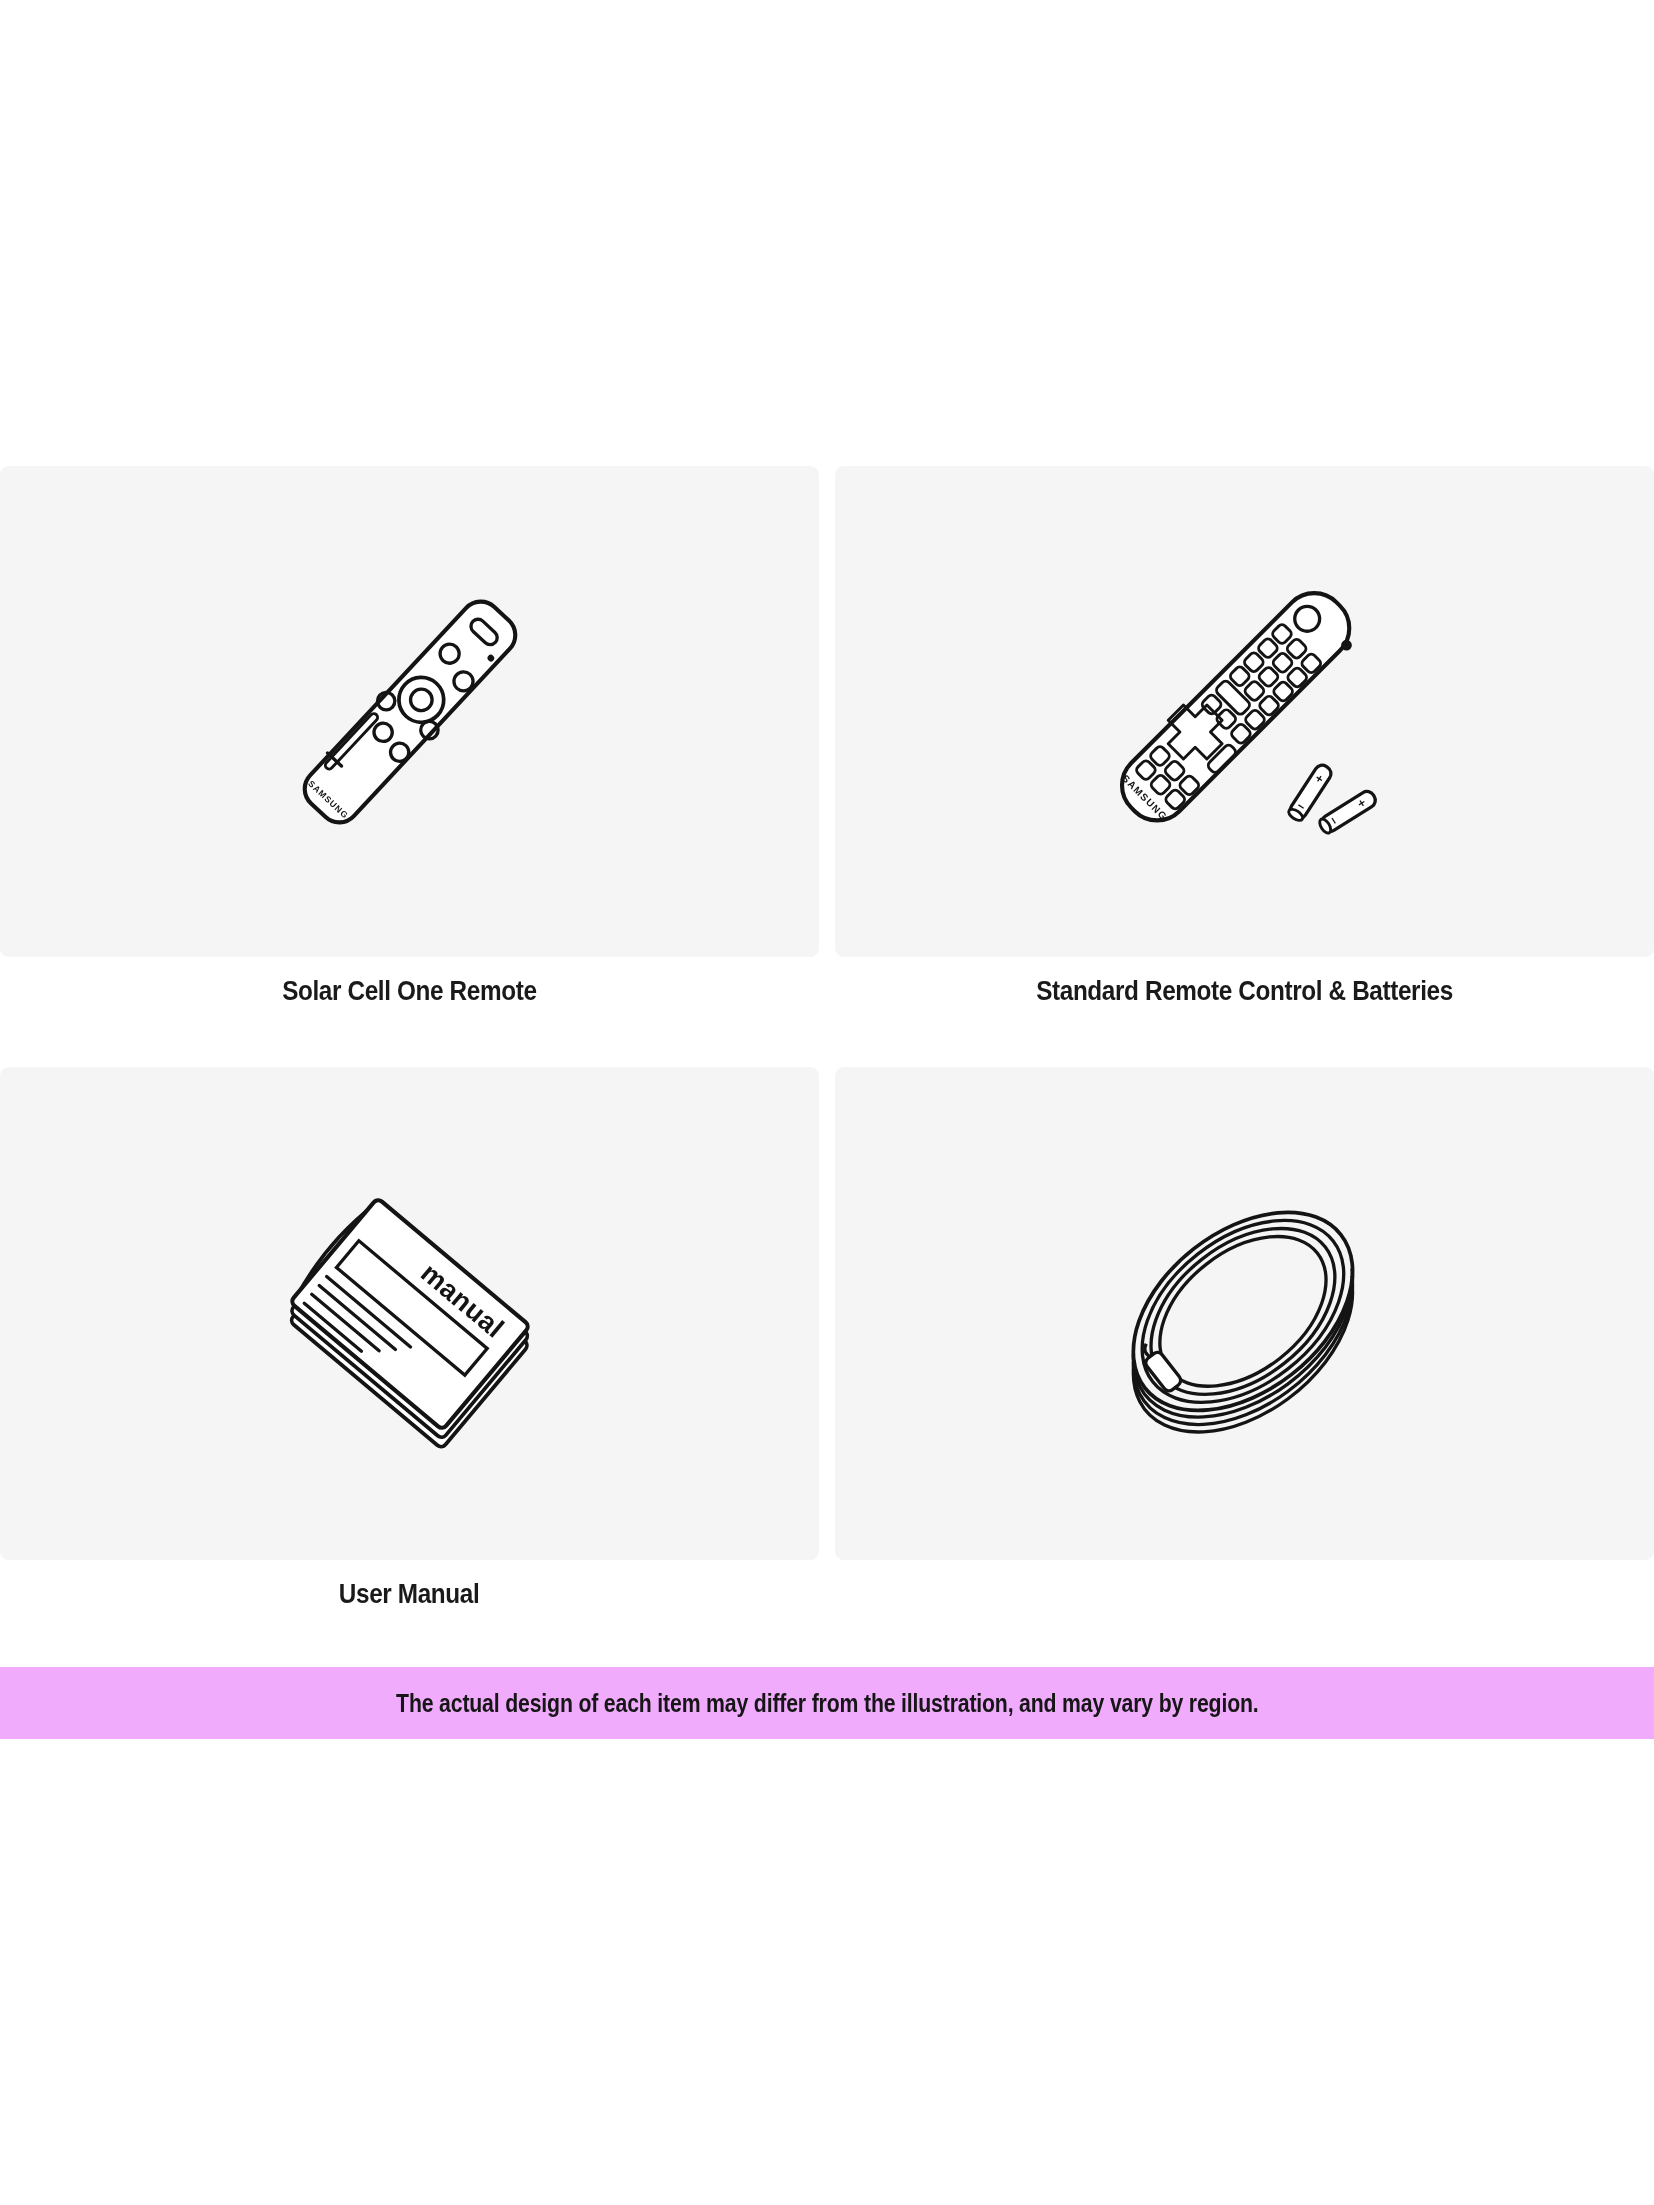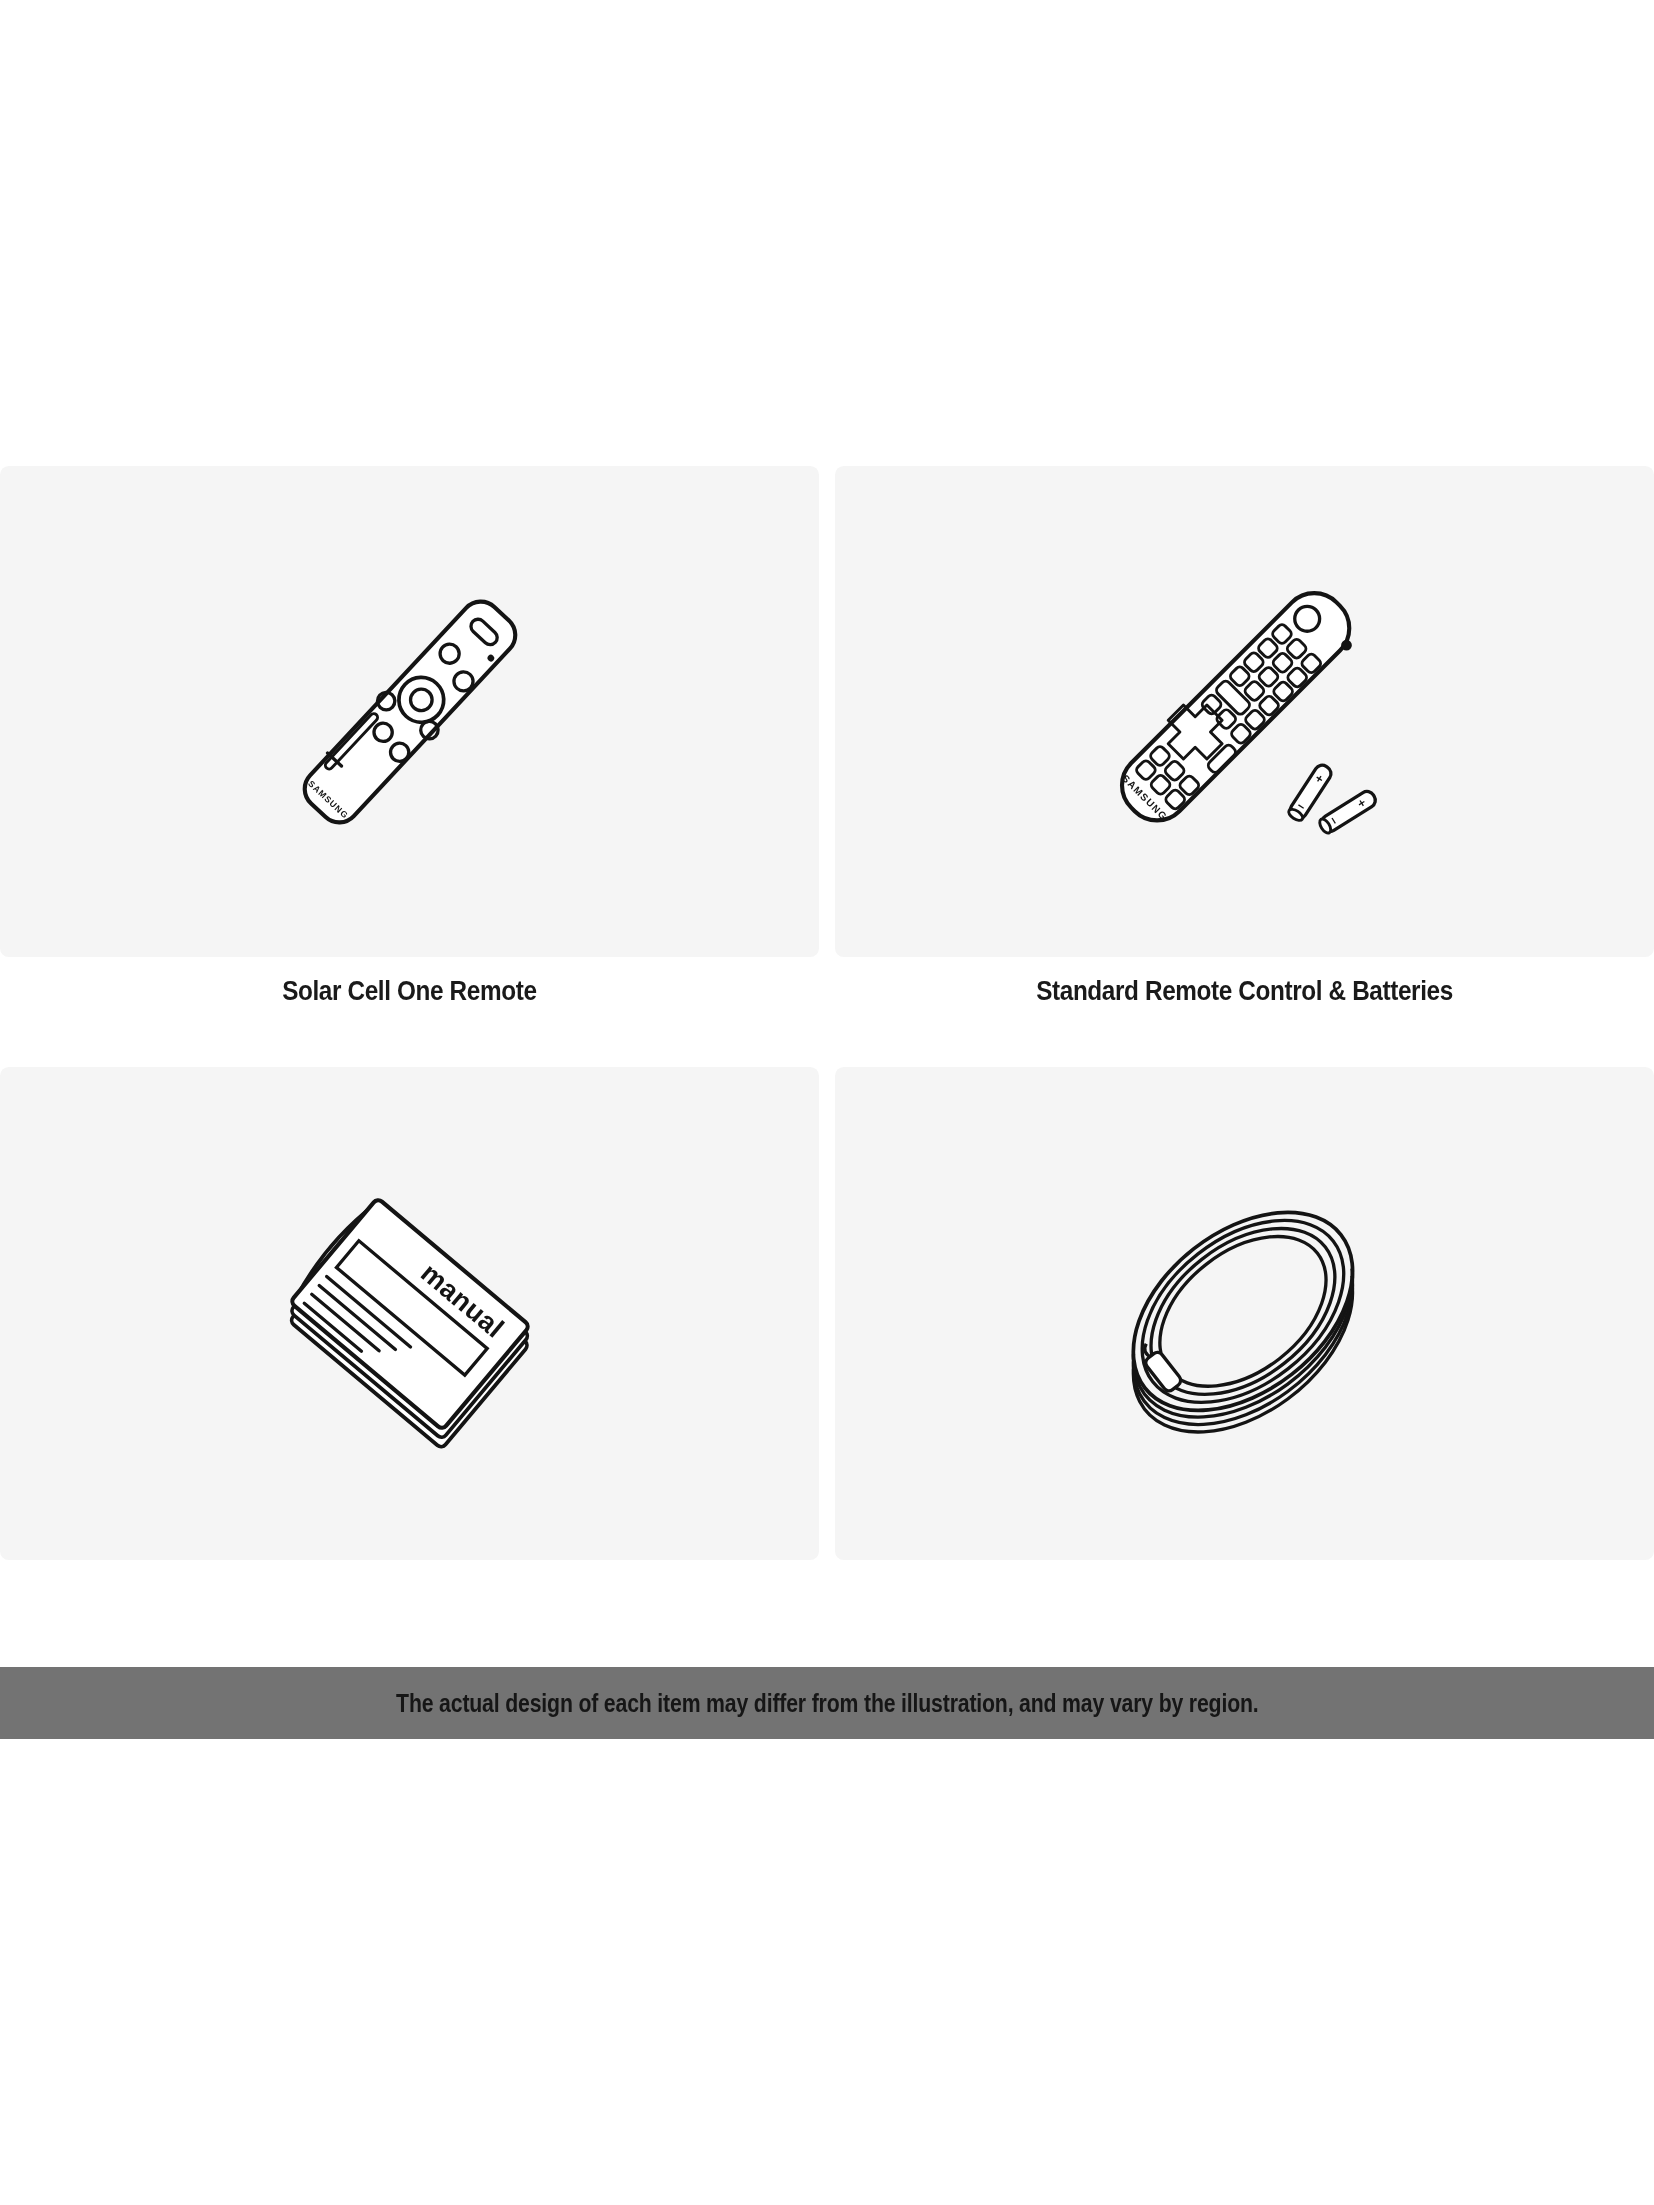--- a/index.html
+++ b/index.html
@@ -42,21 +42,21 @@
     letter-spacing:-0.4px;
   }
   .cap-1{left:0;    top:974px;}
   .cap-2{left:835px; top:974px;}
   .cap-3{left:0;    top:1577px;}
   .cap-4{left:835px; top:1577px;}
   .notebar{
     position:absolute;
     left:0; top:1667px;
     width:1654px; height:72px;
-    background:#737373;
+    background:#f0abfc;
     display:flex;
     align-items:center;
     justify-content:center;
   }
   .notebar > span{
     display:inline-block;
     font-size:25px;
     font-weight:700;
     color:#161616;
     white-space:nowrap;
@@ -189,19 +189,22 @@
       </g>
     </svg>
   </section>
 
   <div class="caption cap-2">
     <span>Standard Remote Control &amp; Batteries</span>
   </div>
   <div class="caption cap-1">
     <span>Solar Cell One Remote</span>
   </div>
+  <div class="caption cap-3">
+    <span>User Manual</span>
+  </div>
 
   <div class="notebar">
     <span>The actual design of each item may differ from the illustration, and may vary by region.</span>
   </div>
 
 </div>
 
 
 </body></html>

